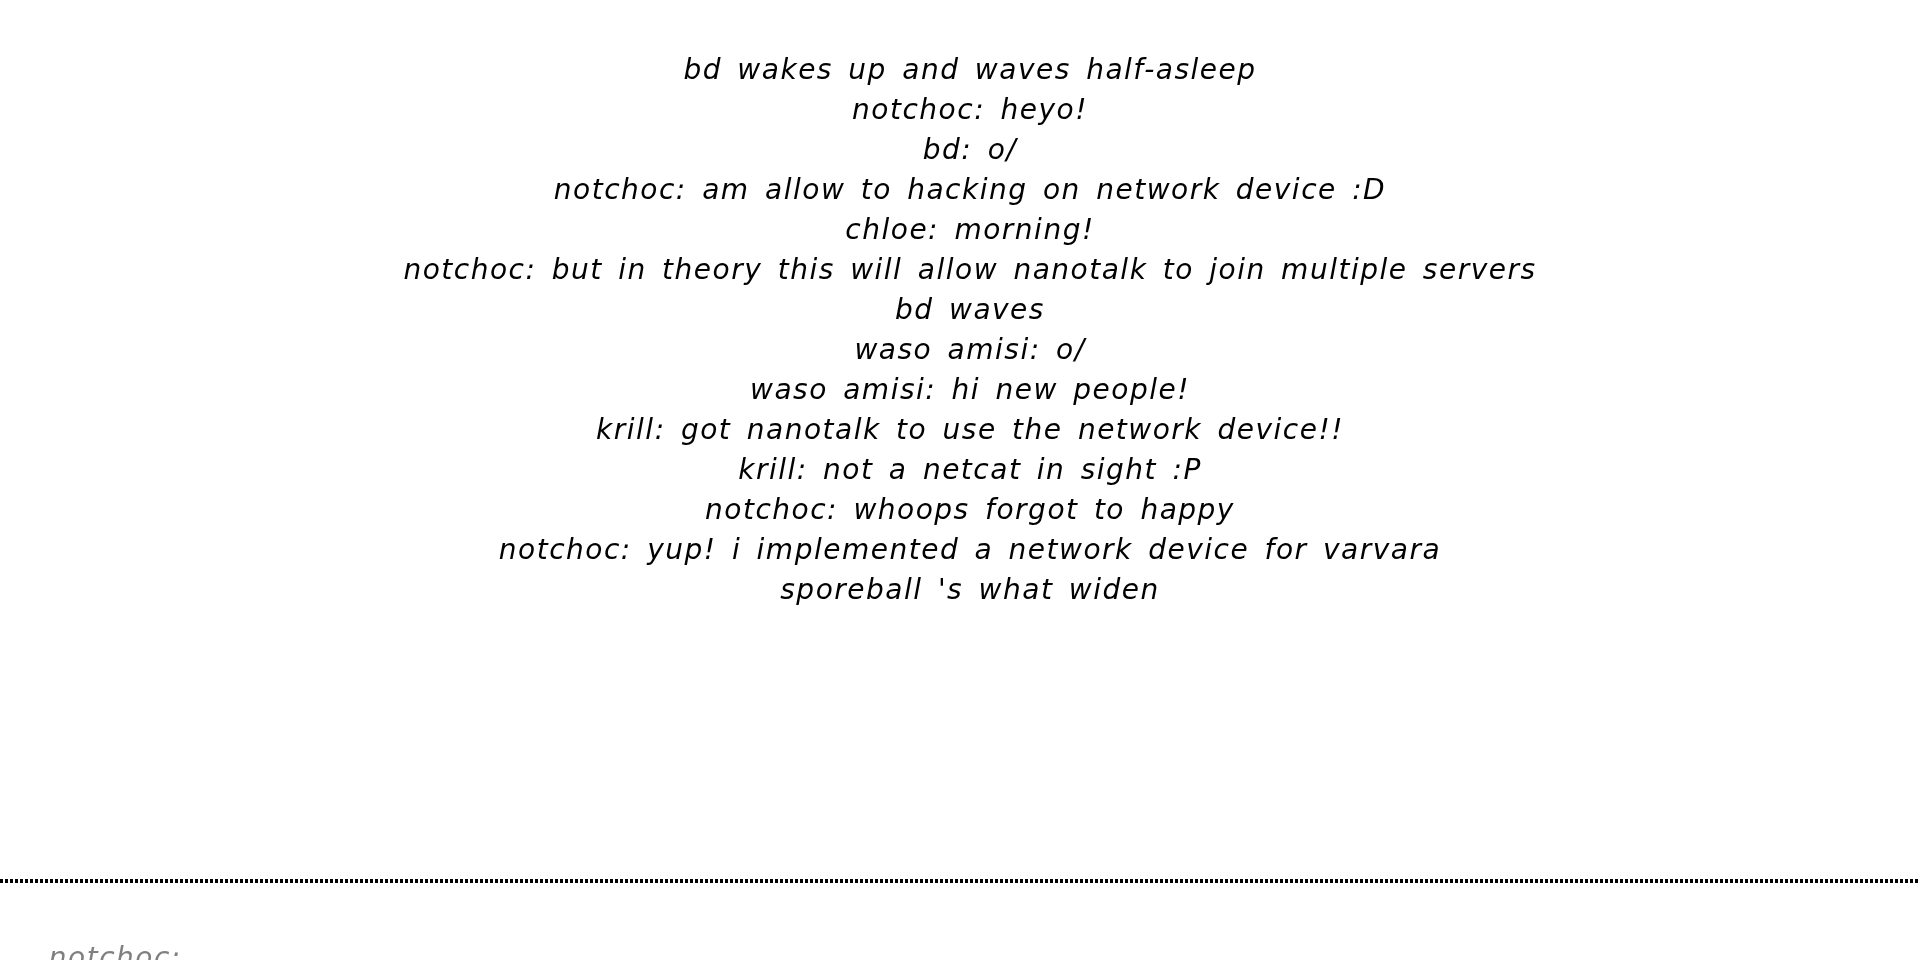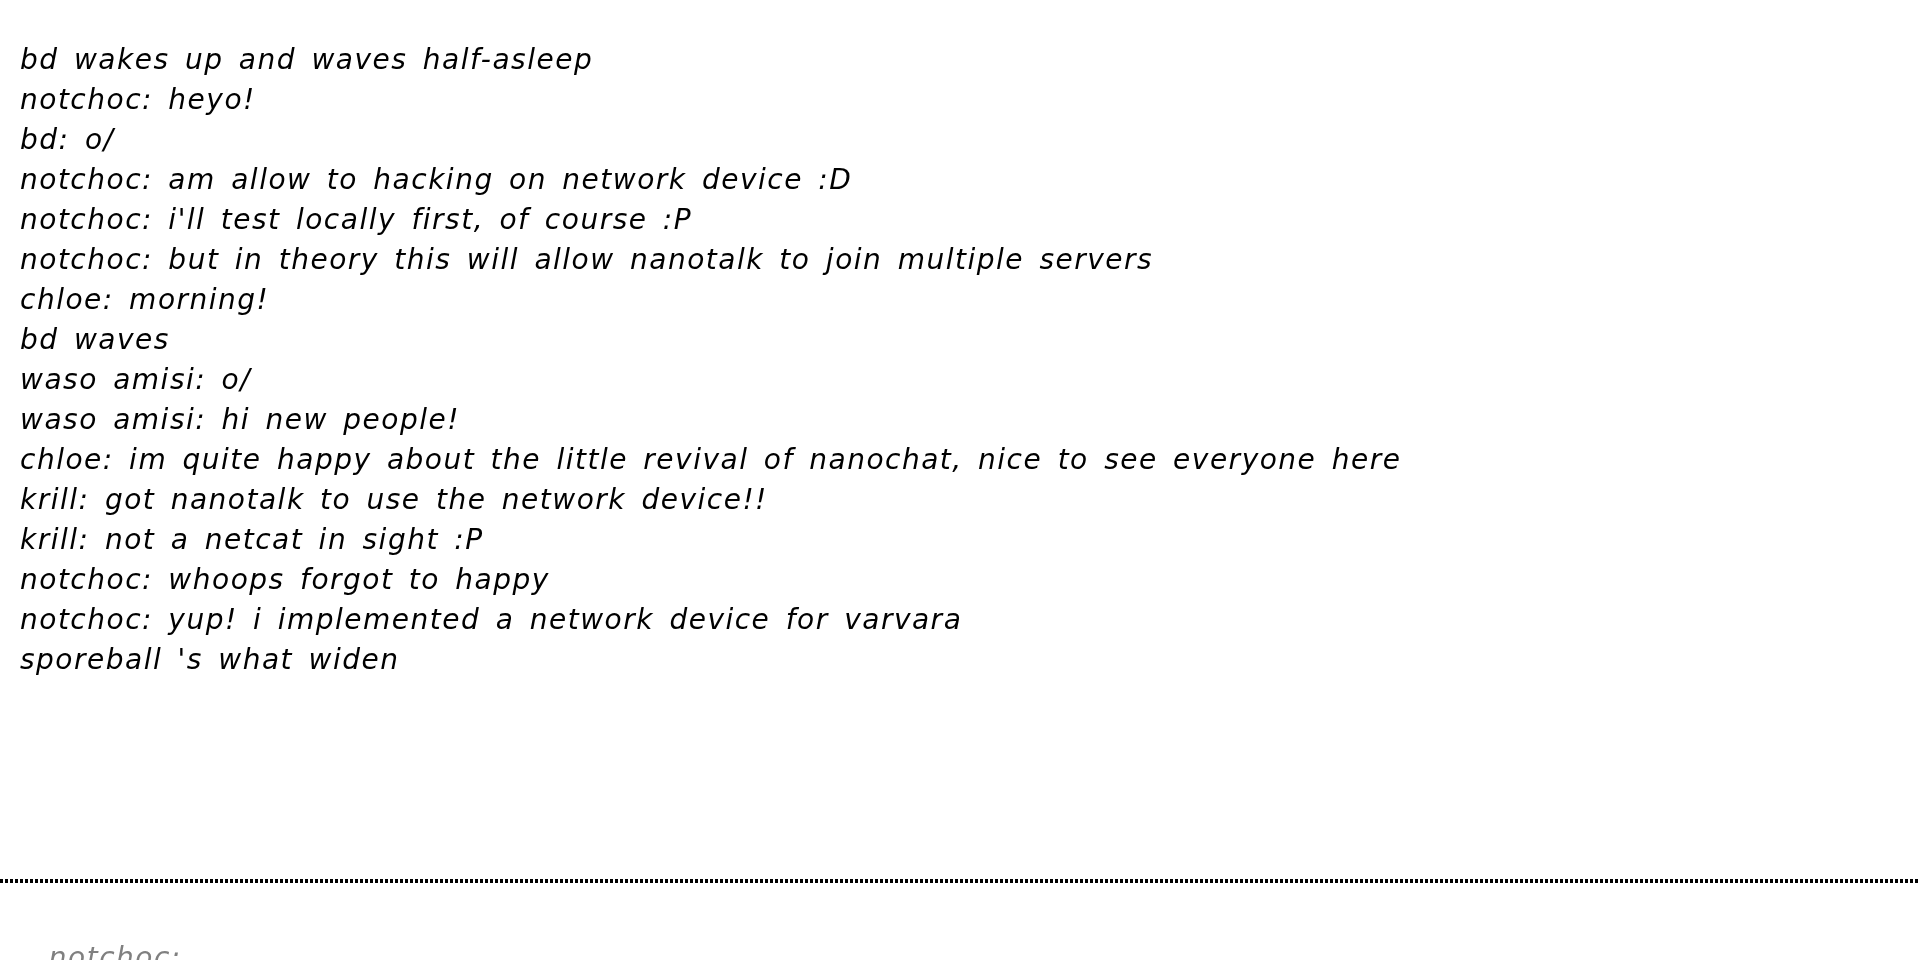--- a/index.html
+++ b/index.html
@@ -12,22 +12,23 @@
   }
   body {
     font-family: "DejaVu Sans", sans-serif;
     font-style: italic;
     color: #000000;
     -webkit-font-smoothing: none;
   }
   .chat-log {
     position: absolute;
     left: 20px;
-    top: 40px;
+    top: 50px;
     right: 0;
+    text-align: center;
   }
   .chat-line {
     height: 40px;
     line-height: 40px;
     font-size: 28px;
     letter-spacing: 1.5px;
     word-spacing: 5px;
     white-space: pre;
     color: #000000;
   }
@@ -60,27 +61,25 @@
   }
 </style>
 </head>
 <body>
 
 <div class="chat-log">
     <div class="chat-line">bd wakes up and waves half-asleep</div>
     <div class="chat-line">notchoc: heyo!</div>
     <div class="chat-line">bd: o/</div>
     <div class="chat-line">notchoc: am allow to hacking on network device :D</div>
-    <div class="chat-line">notchoc: i'll test locally first, of course :P</div>
+    <div class="chat-line">chloe: morning!</div>
     <div class="chat-line">notchoc: but in theory this will allow nanotalk to join multiple servers</div>
-    <div class="chat-line">chloe: morning!</div>
     <div class="chat-line">bd waves</div>
     <div class="chat-line">waso amisi: o/</div>
     <div class="chat-line">waso amisi: hi new people!</div>
-    <div class="chat-line">chloe: im quite happy about the little revival of nanochat, nice to see everyone here</div>
     <div class="chat-line">krill: got nanotalk to use the network device!!</div>
     <div class="chat-line">krill: not a netcat in sight :P</div>
     <div class="chat-line">notchoc: whoops forgot to happy</div>
     <div class="chat-line">notchoc: yup! i implemented a network device for varvara</div>
     <div class="chat-line">sporeball 's what widen</div>
   </div>
 
 <div class="separator"></div>
 
 <div class="input-row">

